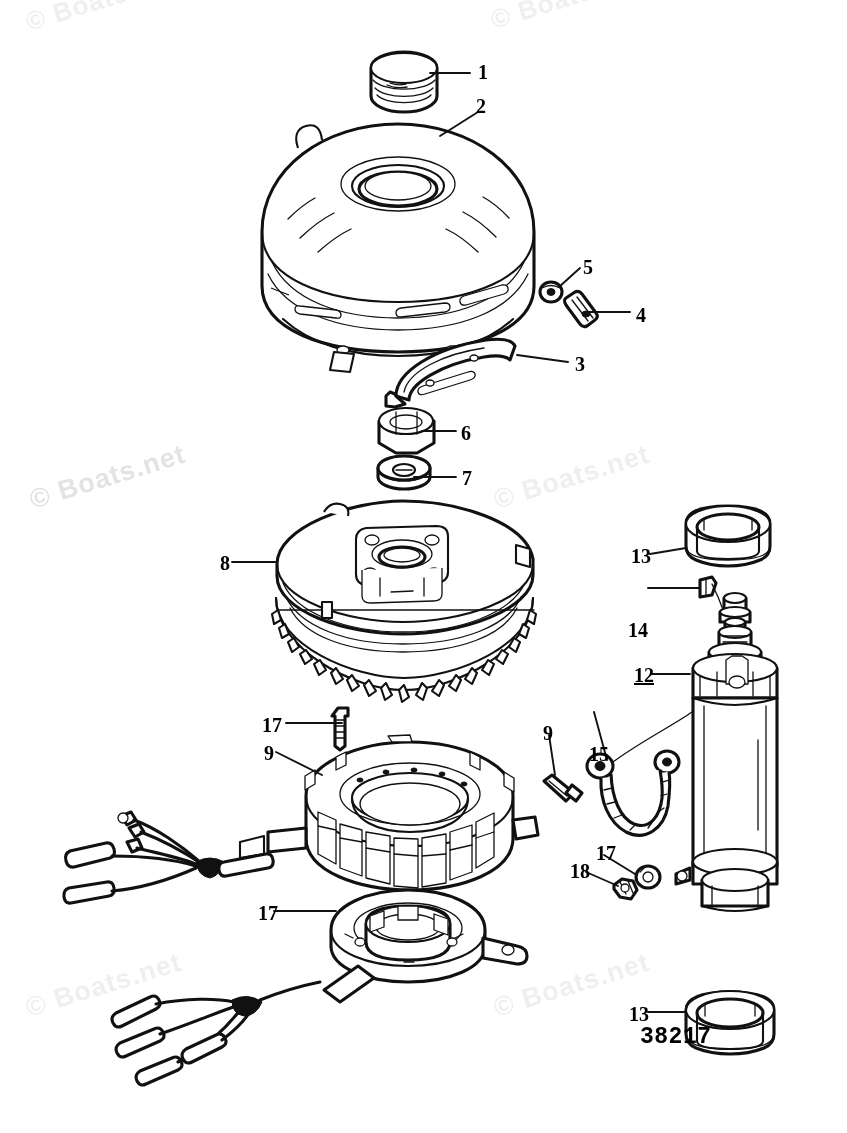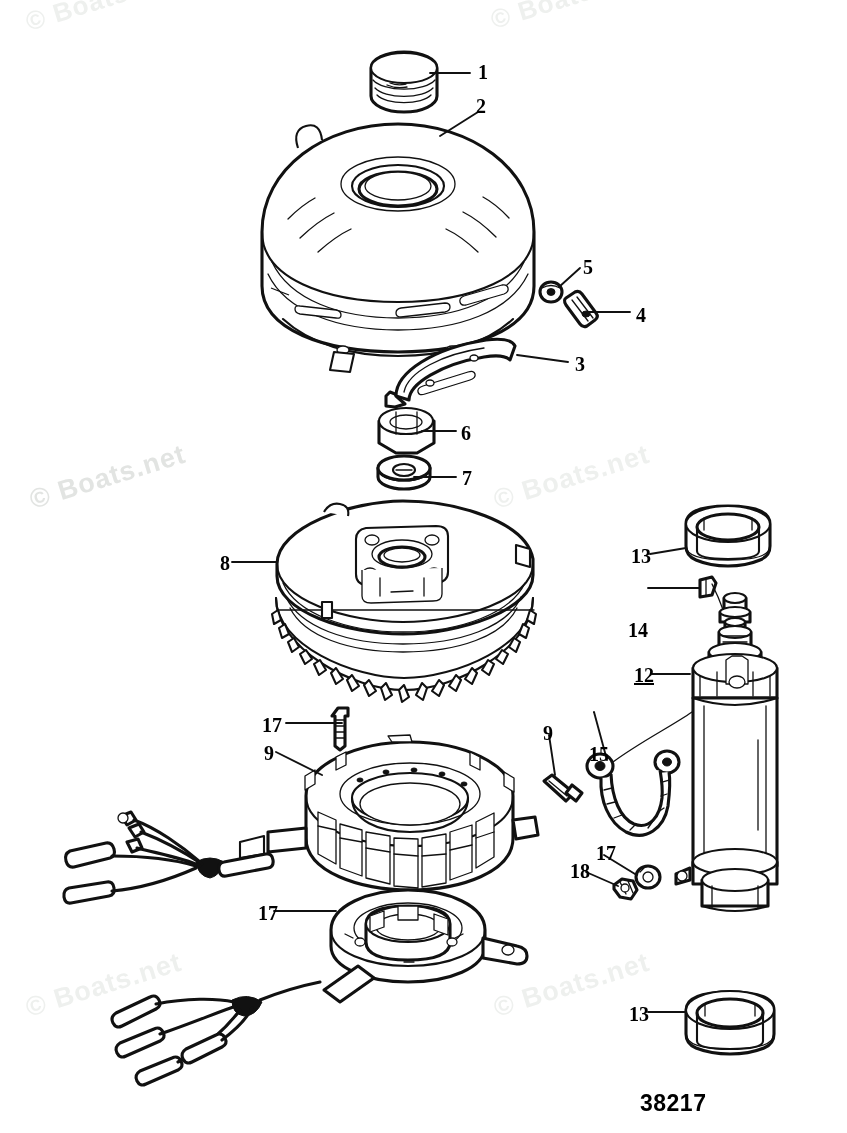--- a/index.html
+++ b/index.html
@@ -502,15 +502,15 @@
       <div class="callout" style="left: 634px; top: 665px; text-decoration: underline;">12</div>
       <div class="callout" style="left: 631px; top: 546px;">13</div>
       <div class="callout" style="left: 628px; top: 580px; margin-top: 40px;">14</div>
       <div class="callout" style="left: 589px; top: 700px; margin-top: 44px;">15</div>
       <div class="callout" style="left: 543px; top: 723px;">9</div>
       <div class="callout" style="left: 596px; top: 843px;">17</div>
       <div class="callout" style="left: 570px; top: 861px;">18</div>
       <div class="callout" style="left: 629px; top: 1004px;">13</div>
     </div>
 
-  <div id="figure-number" style="left:640px; top:1090px;">38217</div>
+  <div id="figure-number" style="left:640px; top:1024px;font-family:Liberation Mono, monospace;">38217</div>
 
 </div>
 
 </body></html>

